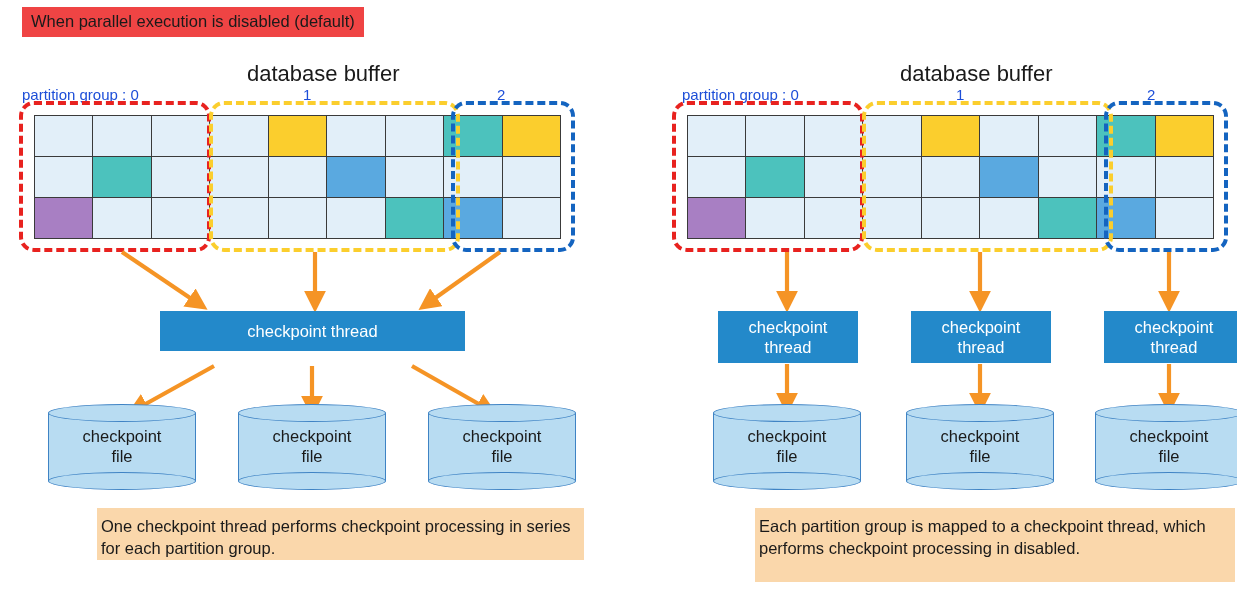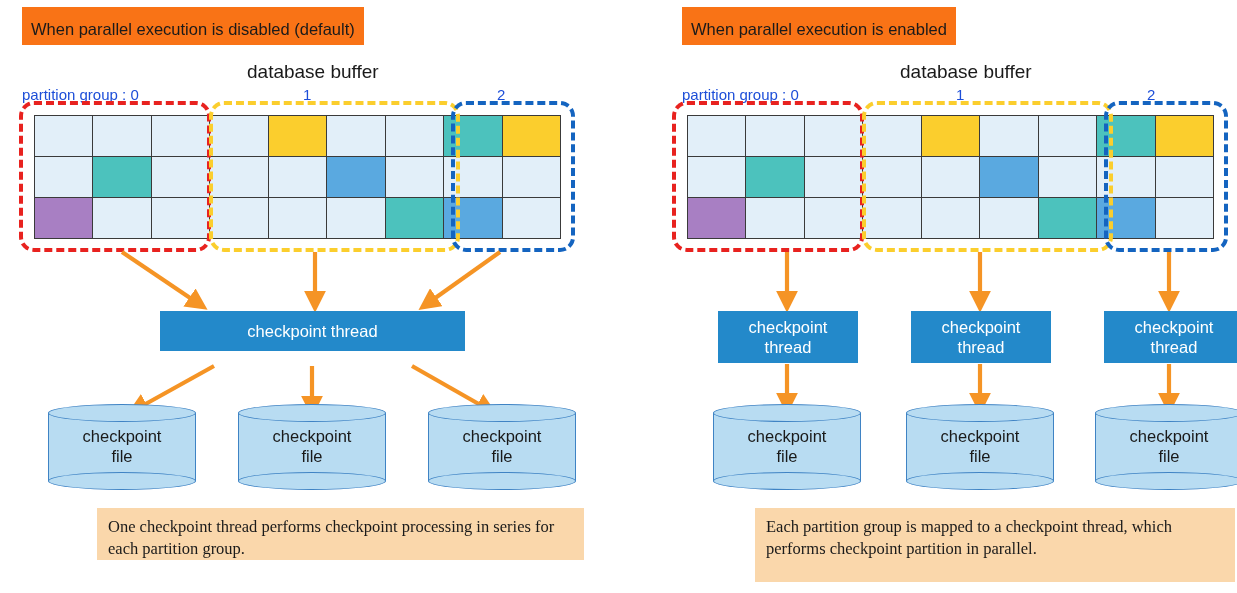--- a/index.html
+++ b/index.html
@@ -20,31 +20,31 @@
     top: 0;
     width: 618px;
     height: 593px;
   }
   #panel-left  { left: 0; }
   #panel-right { left: 660px; }
 
   .banner {
     position: absolute;
     top: 7px;
-    background: #f97316;
+    background: #ef4444;
     color: #1a1a1a;
     font-size: 16.5px;
     line-height: 1;
-    padding: 14px 9px 7px 9px;
+    padding: 6px 9px 7px 9px;
     white-space: nowrap;
   }
 
   .buffer-title {
     position: absolute;
-    font-size: 19px;
+    font-size: 22px;
     white-space: nowrap;
     color: #1a1a1a;
   }
 
   .pg-label {
     position: absolute;
     font-size: 15px;
     white-space: nowrap;
     color: #1d4ed8;
   }
@@ -133,23 +133,22 @@
     z-index: 3;
   }
 
   
   .caption {
     position: absolute;
     background: #fad7ab;
     color: #1a1a1a;
     font-size: 16.5px;
     line-height: 1.32;
-    padding: 8px 11px 9px 11px;
-    box-sizing: border-box;
-    font-family: Liberation Serif, serif;
+    padding: 8px 11px 9px 4px;
+    box-sizing: border-box;
   }
 
   svg.arrows {
     position: absolute;
     left: 0; top: 0;
     width: 618px;
     height: 593px;
     overflow: visible;
     pointer-events: none;
   }
@@ -247,21 +246,20 @@
       <span>checkpoint</span><br>
       <span>file</span>
     </div>
   </div>
 
   <div class="caption" style="left:97px; top:508px; width:487px; height:52px;">One checkpoint thread performs checkpoint processing in series for each partition group.</div>
 </div>
 
 <div class="panel" id="panel-right">
 
-  <div class="banner" style="left:22px;">When parallel execution is enabled</div>
 
   <div class="buffer-title" style="left:240px; top:61px;">database buffer</div>
 
   <div class="pg-label" style="left:22px; top:86px;">partition group : 0</div>
   <div class="pg-label" style="left:296px; top:86px;">1</div>
   <div class="pg-label" style="left:487px; top:86px;">2</div>
 
   <div class="grid" id="grid-right" style="left:27px; top:115px;">
       <div class="cell c-empty"></div>
       <div class="cell c-empty"></div>
@@ -352,14 +350,14 @@
   <div class="cylinder" style="left:435px; top:404px; width:148px; height:86px;">
     <div class="cyl-body"></div>
     <div class="cyl-bot"></div>
     <div class="cyl-top"></div>
     <div class="cyl-label">
       <span>checkpoint</span><br>
       <span>file</span>
     </div>
   </div>
 
-  <div class="caption" style="left:95px; top:508px; width:480px; height:74px;">Each partition group is mapped to a checkpoint thread, which performs checkpoint partition in parallel.</div>
+  <div class="caption" style="left:95px; top:508px; width:480px; height:74px;">Each partition group is mapped to a checkpoint thread, which performs checkpoint processing in disabled.</div>
 </div>
 
 </body></html>

